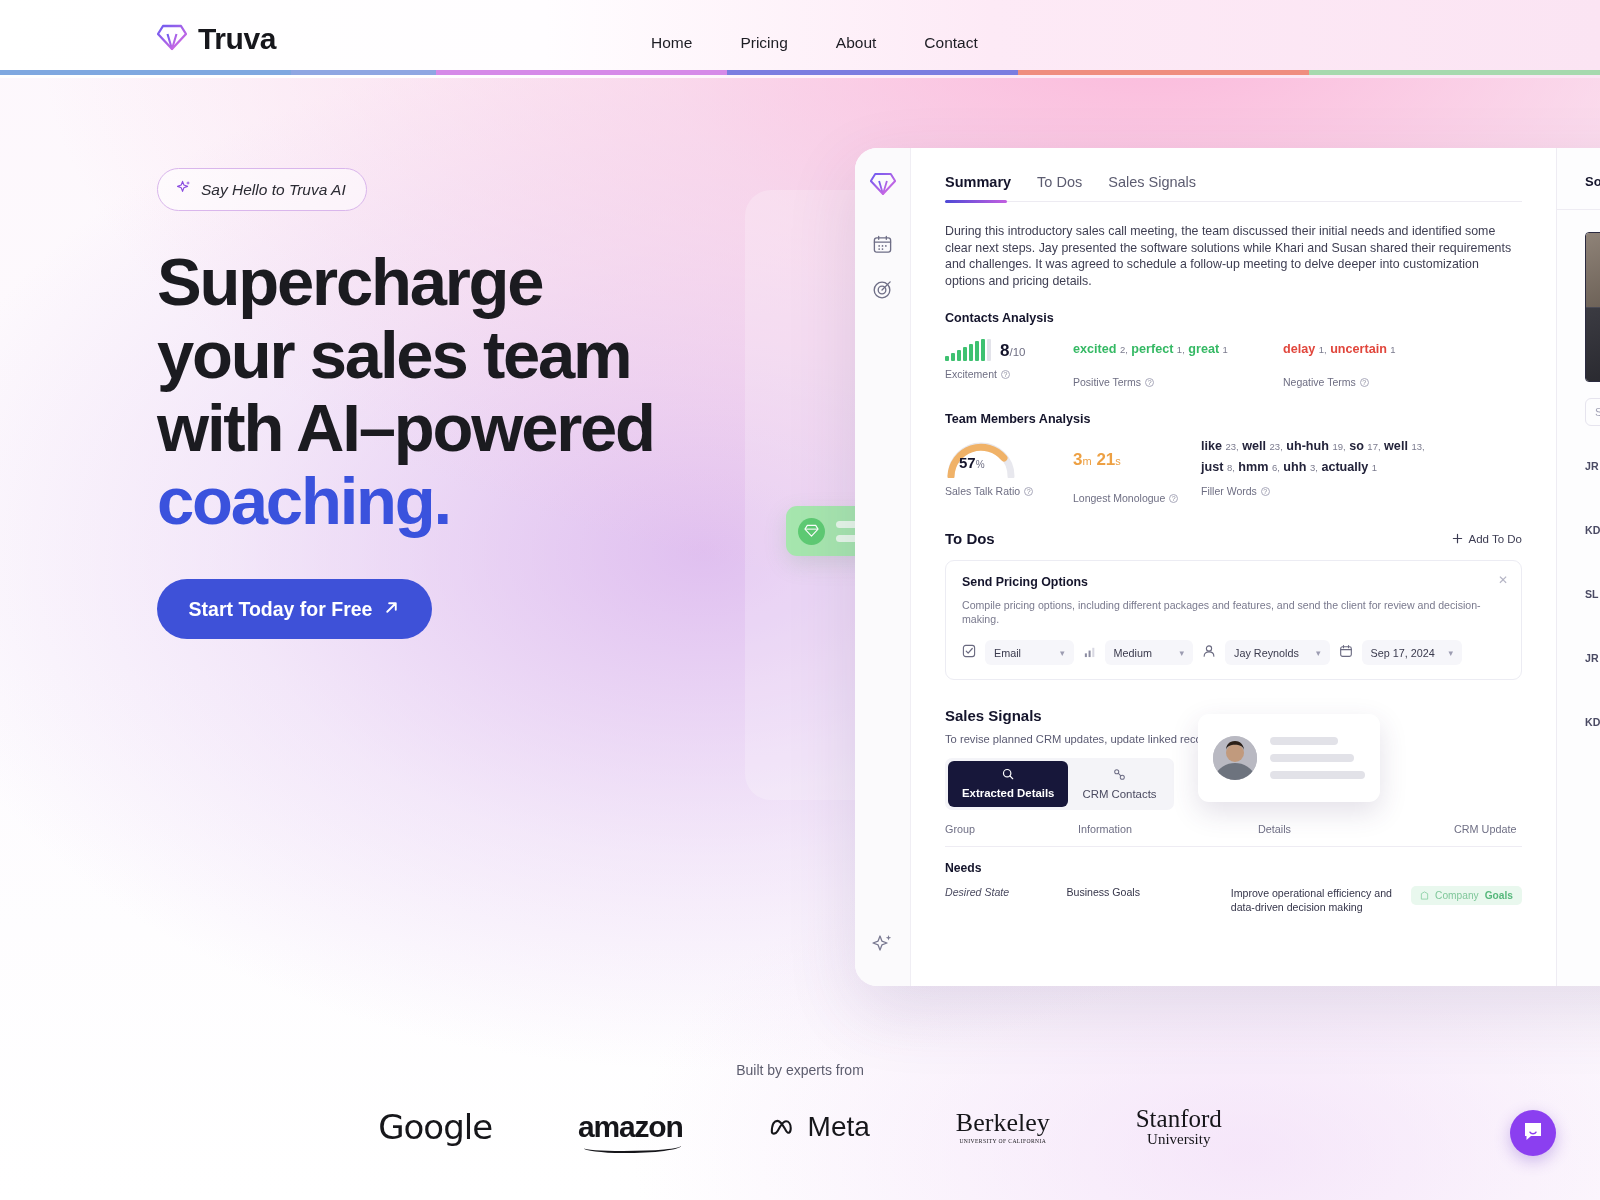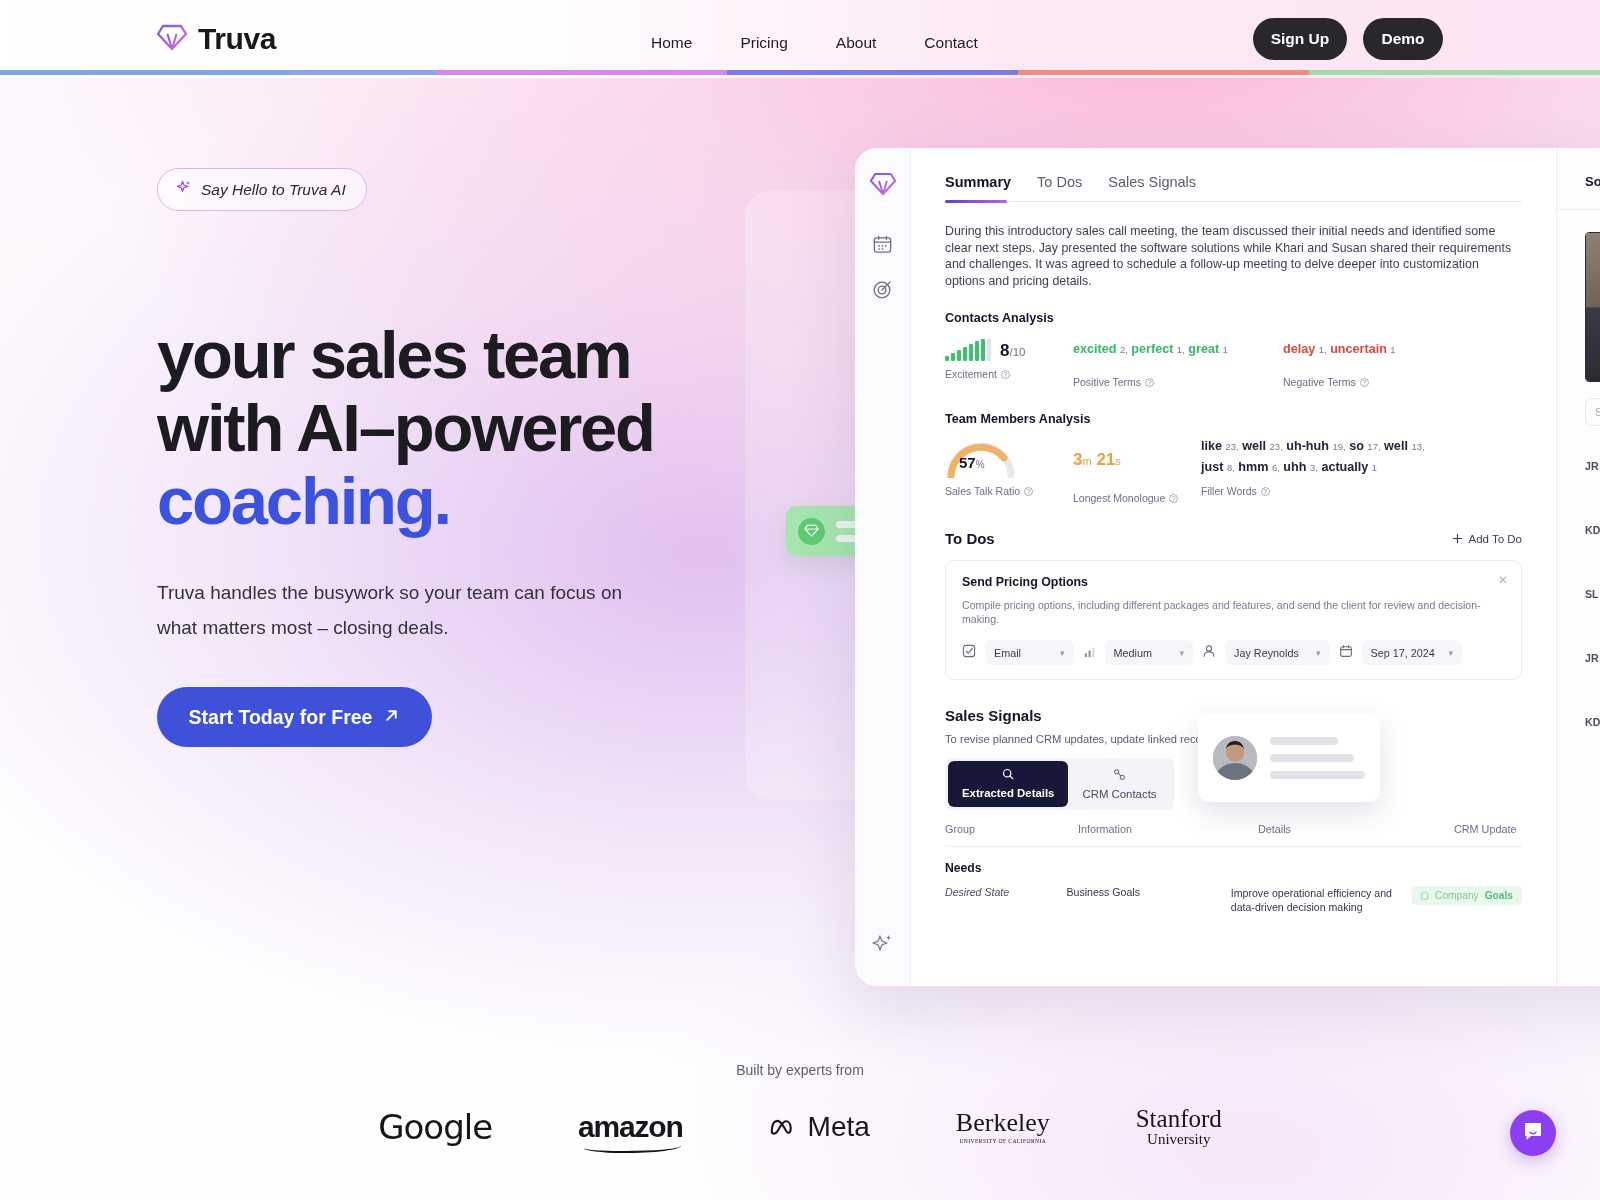--- a/index.html
+++ b/index.html
@@ -258,24 +258,20 @@
     <span class="brand-word">Truva</span>
   </div>
 
   <div class="navlinks">
     <span class="navlink">Home</span>
     <span class="navlink">Pricing</span>
     <span class="navlink">About</span>
     <span class="navlink">Contact</span>
   </div>
 
-  <div class="navbtns">
-    <div class="pill-dark" id="signup-button">Sign Up</div>
-    <div class="pill-dark" id="demo-button">Demo</div>
-  </div>
 </div>
 
 <div id="nav-gradient-bar">
     <i style="background: rgb(127, 168, 224); width: 9.09091%;"></i>
     <i style="background: rgb(127, 168, 224); width: 9.09091%;"></i>
     <i style="background: rgb(143, 166, 226); width: 9.09091%;"></i>
     <i style="background: rgb(214, 138, 232); width: 9.09091%;"></i>
     <i style="background: rgb(214, 138, 232); width: 9.09091%;"></i>
     <i style="background: rgb(123, 125, 224); width: 9.09091%;"></i>
     <i style="background: rgb(123, 125, 224); width: 9.09091%;"></i>
@@ -291,27 +287,26 @@
     <span>
       <svg width="17" height="17" viewBox="0 0 18 18">
         <path d="M8 2.5 L9.4 6.4 L13.3 7.8 L9.4 9.2 L8 13.1 L6.6 9.2 L2.7 7.8 L6.6 6.4 Z" fill="none" stroke="#8b4ce0" stroke-width="1.2" stroke-linejoin="round"></path>
         <path d="M13.8 2 L14.4 3.6 L16 4.2 L14.4 4.8 L13.8 6.4 L13.2 4.8 L11.6 4.2 L13.2 3.6 Z" fill="#8b4ce0"></path>
       </svg>
     </span>
     <span class="label">Say Hello to Truva AI</span>
   </div>
 
   <h1 id="hero-title">
-    <br>
+    <span>Supercharge</span><br>
     <span>your sales team</span><br>
     <span>with AI–powered</span><br>
     <span class="accent">coaching.</span>
   </h1>
 
-  <p id="hero-sub">Truva handles the busywork so your team can focus on what matters most – closing deals.</p>
 
   <div id="cta-button">
     <span>Start Today for Free</span>
     <span>
       <svg width="17" height="17" viewBox="0 0 18 18">
         <path d="M4.5 13.5 L13.5 4.5 M6.5 4.5 H13.5 V11.5" fill="none" stroke="#fff" stroke-width="2" stroke-linecap="round" stroke-linejoin="round"></path>
       </svg>
     </span>
   </div>
 </div>

